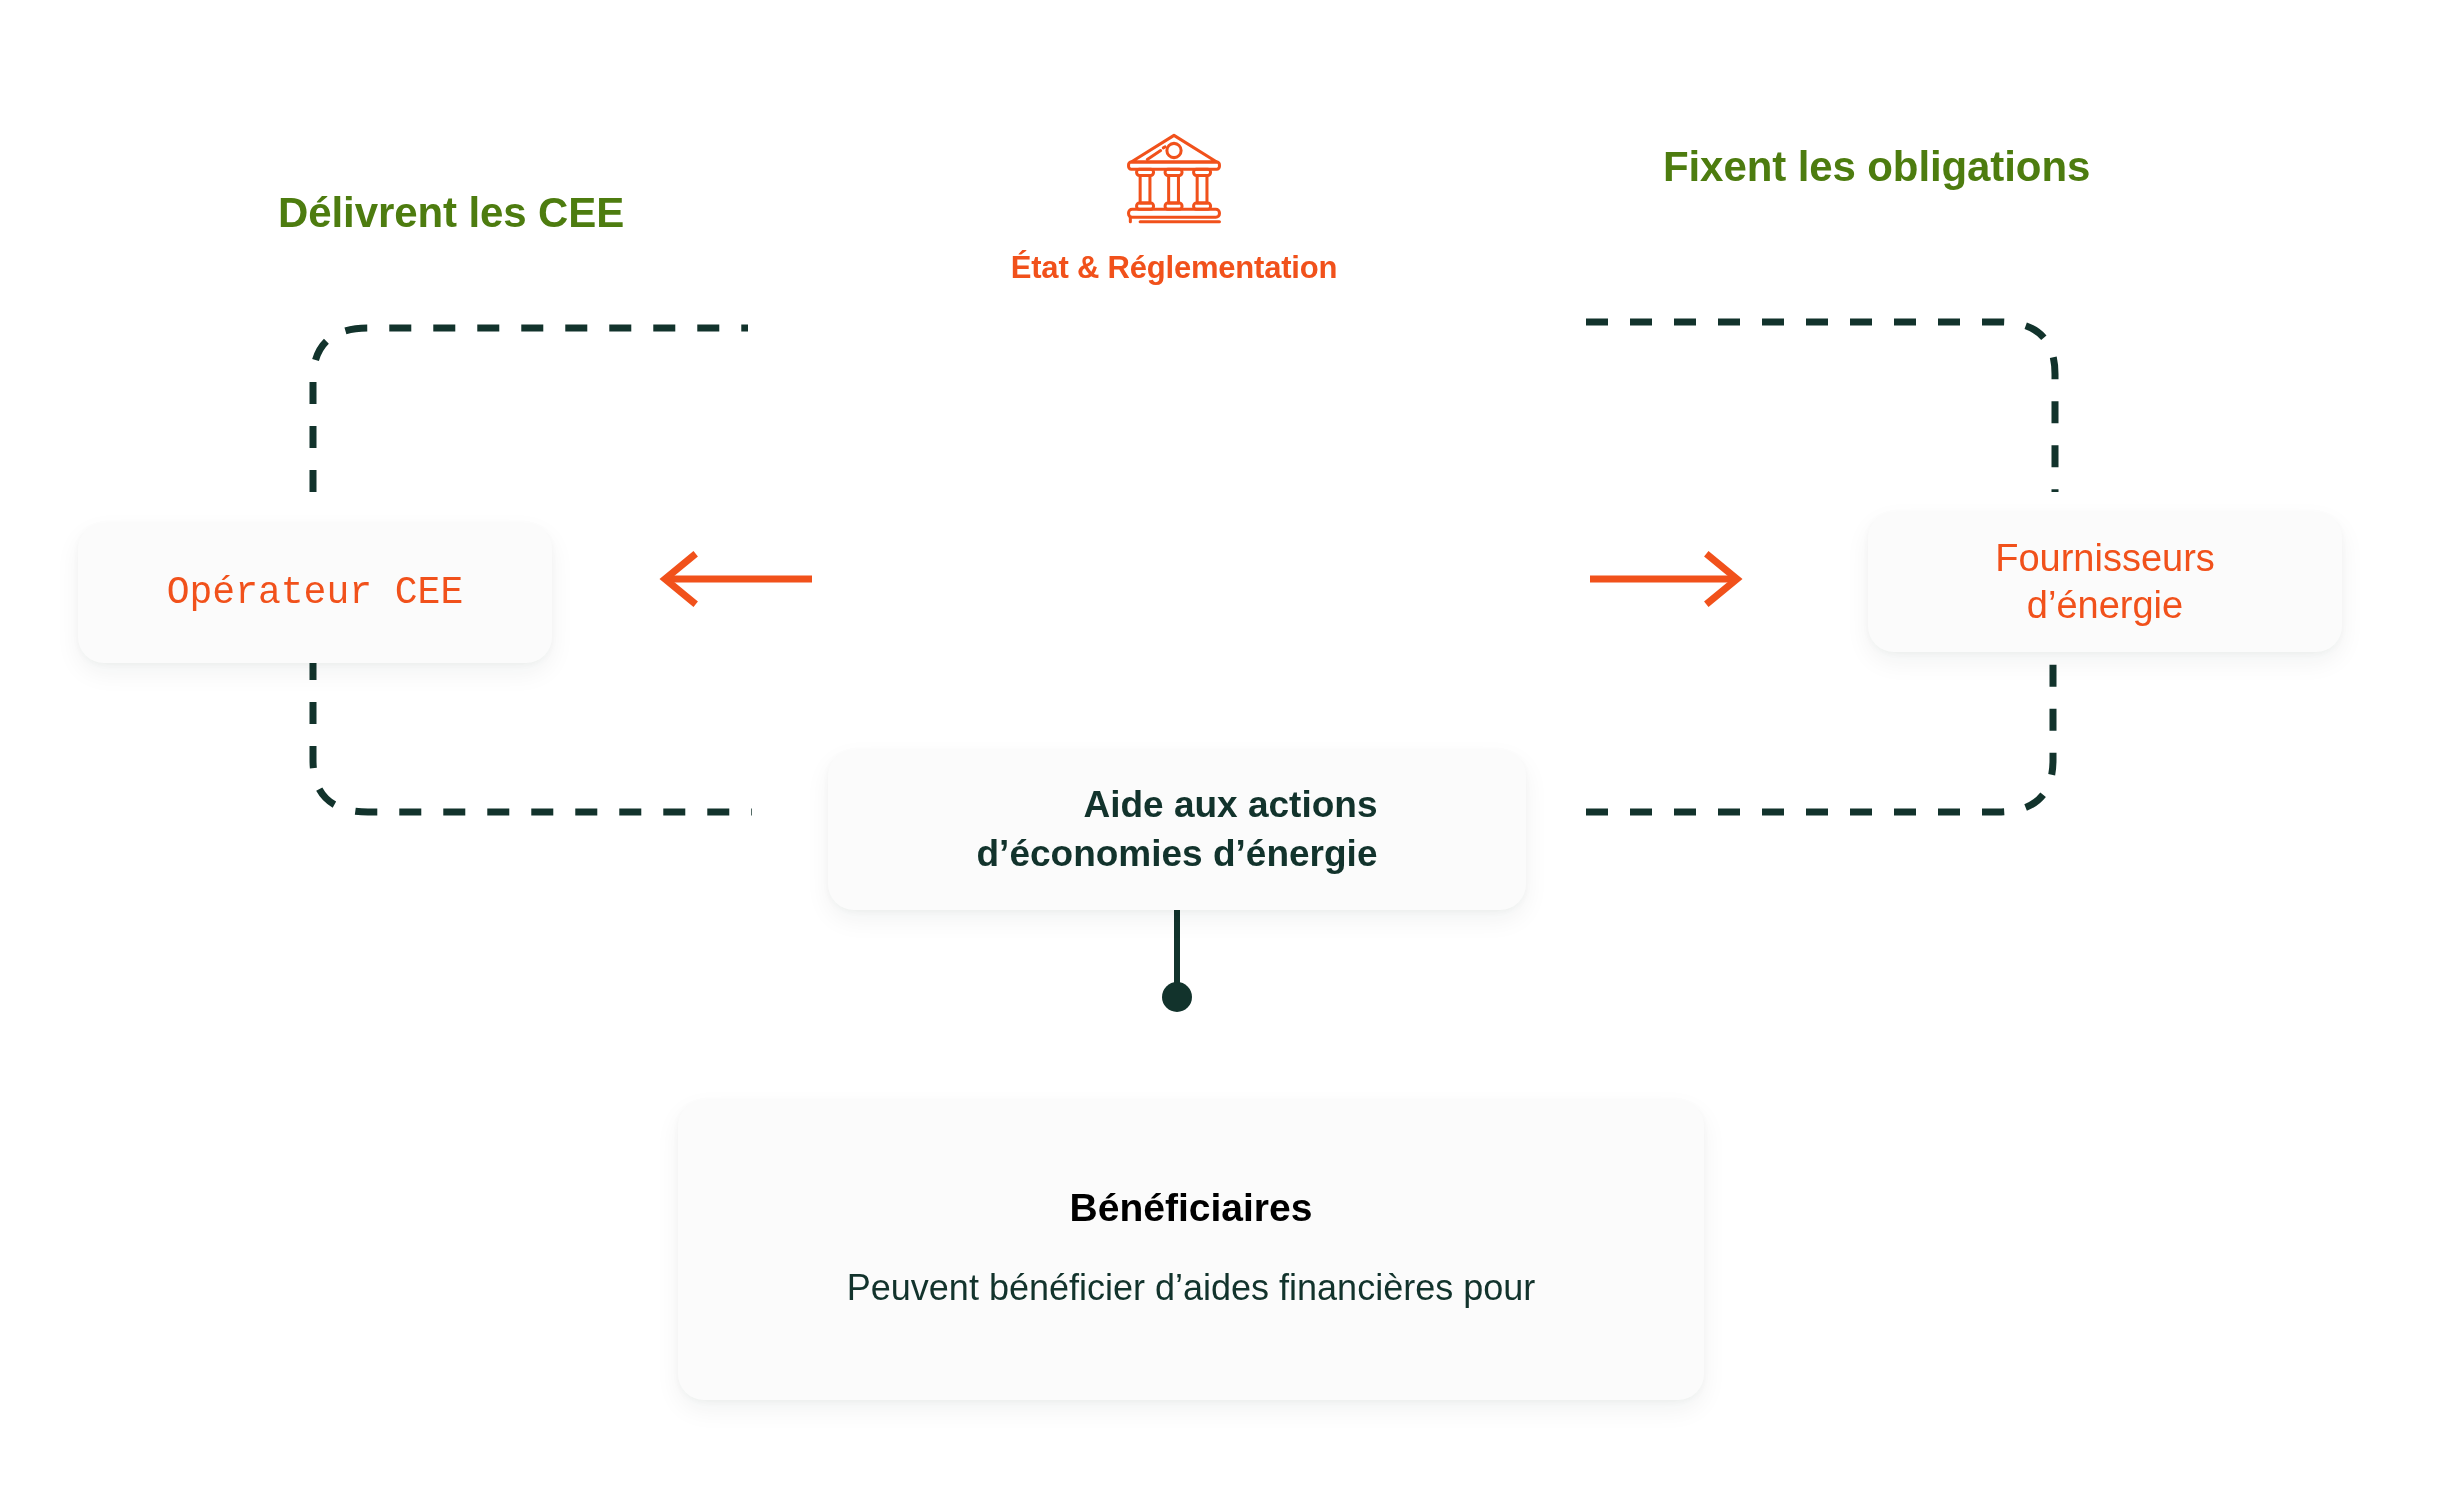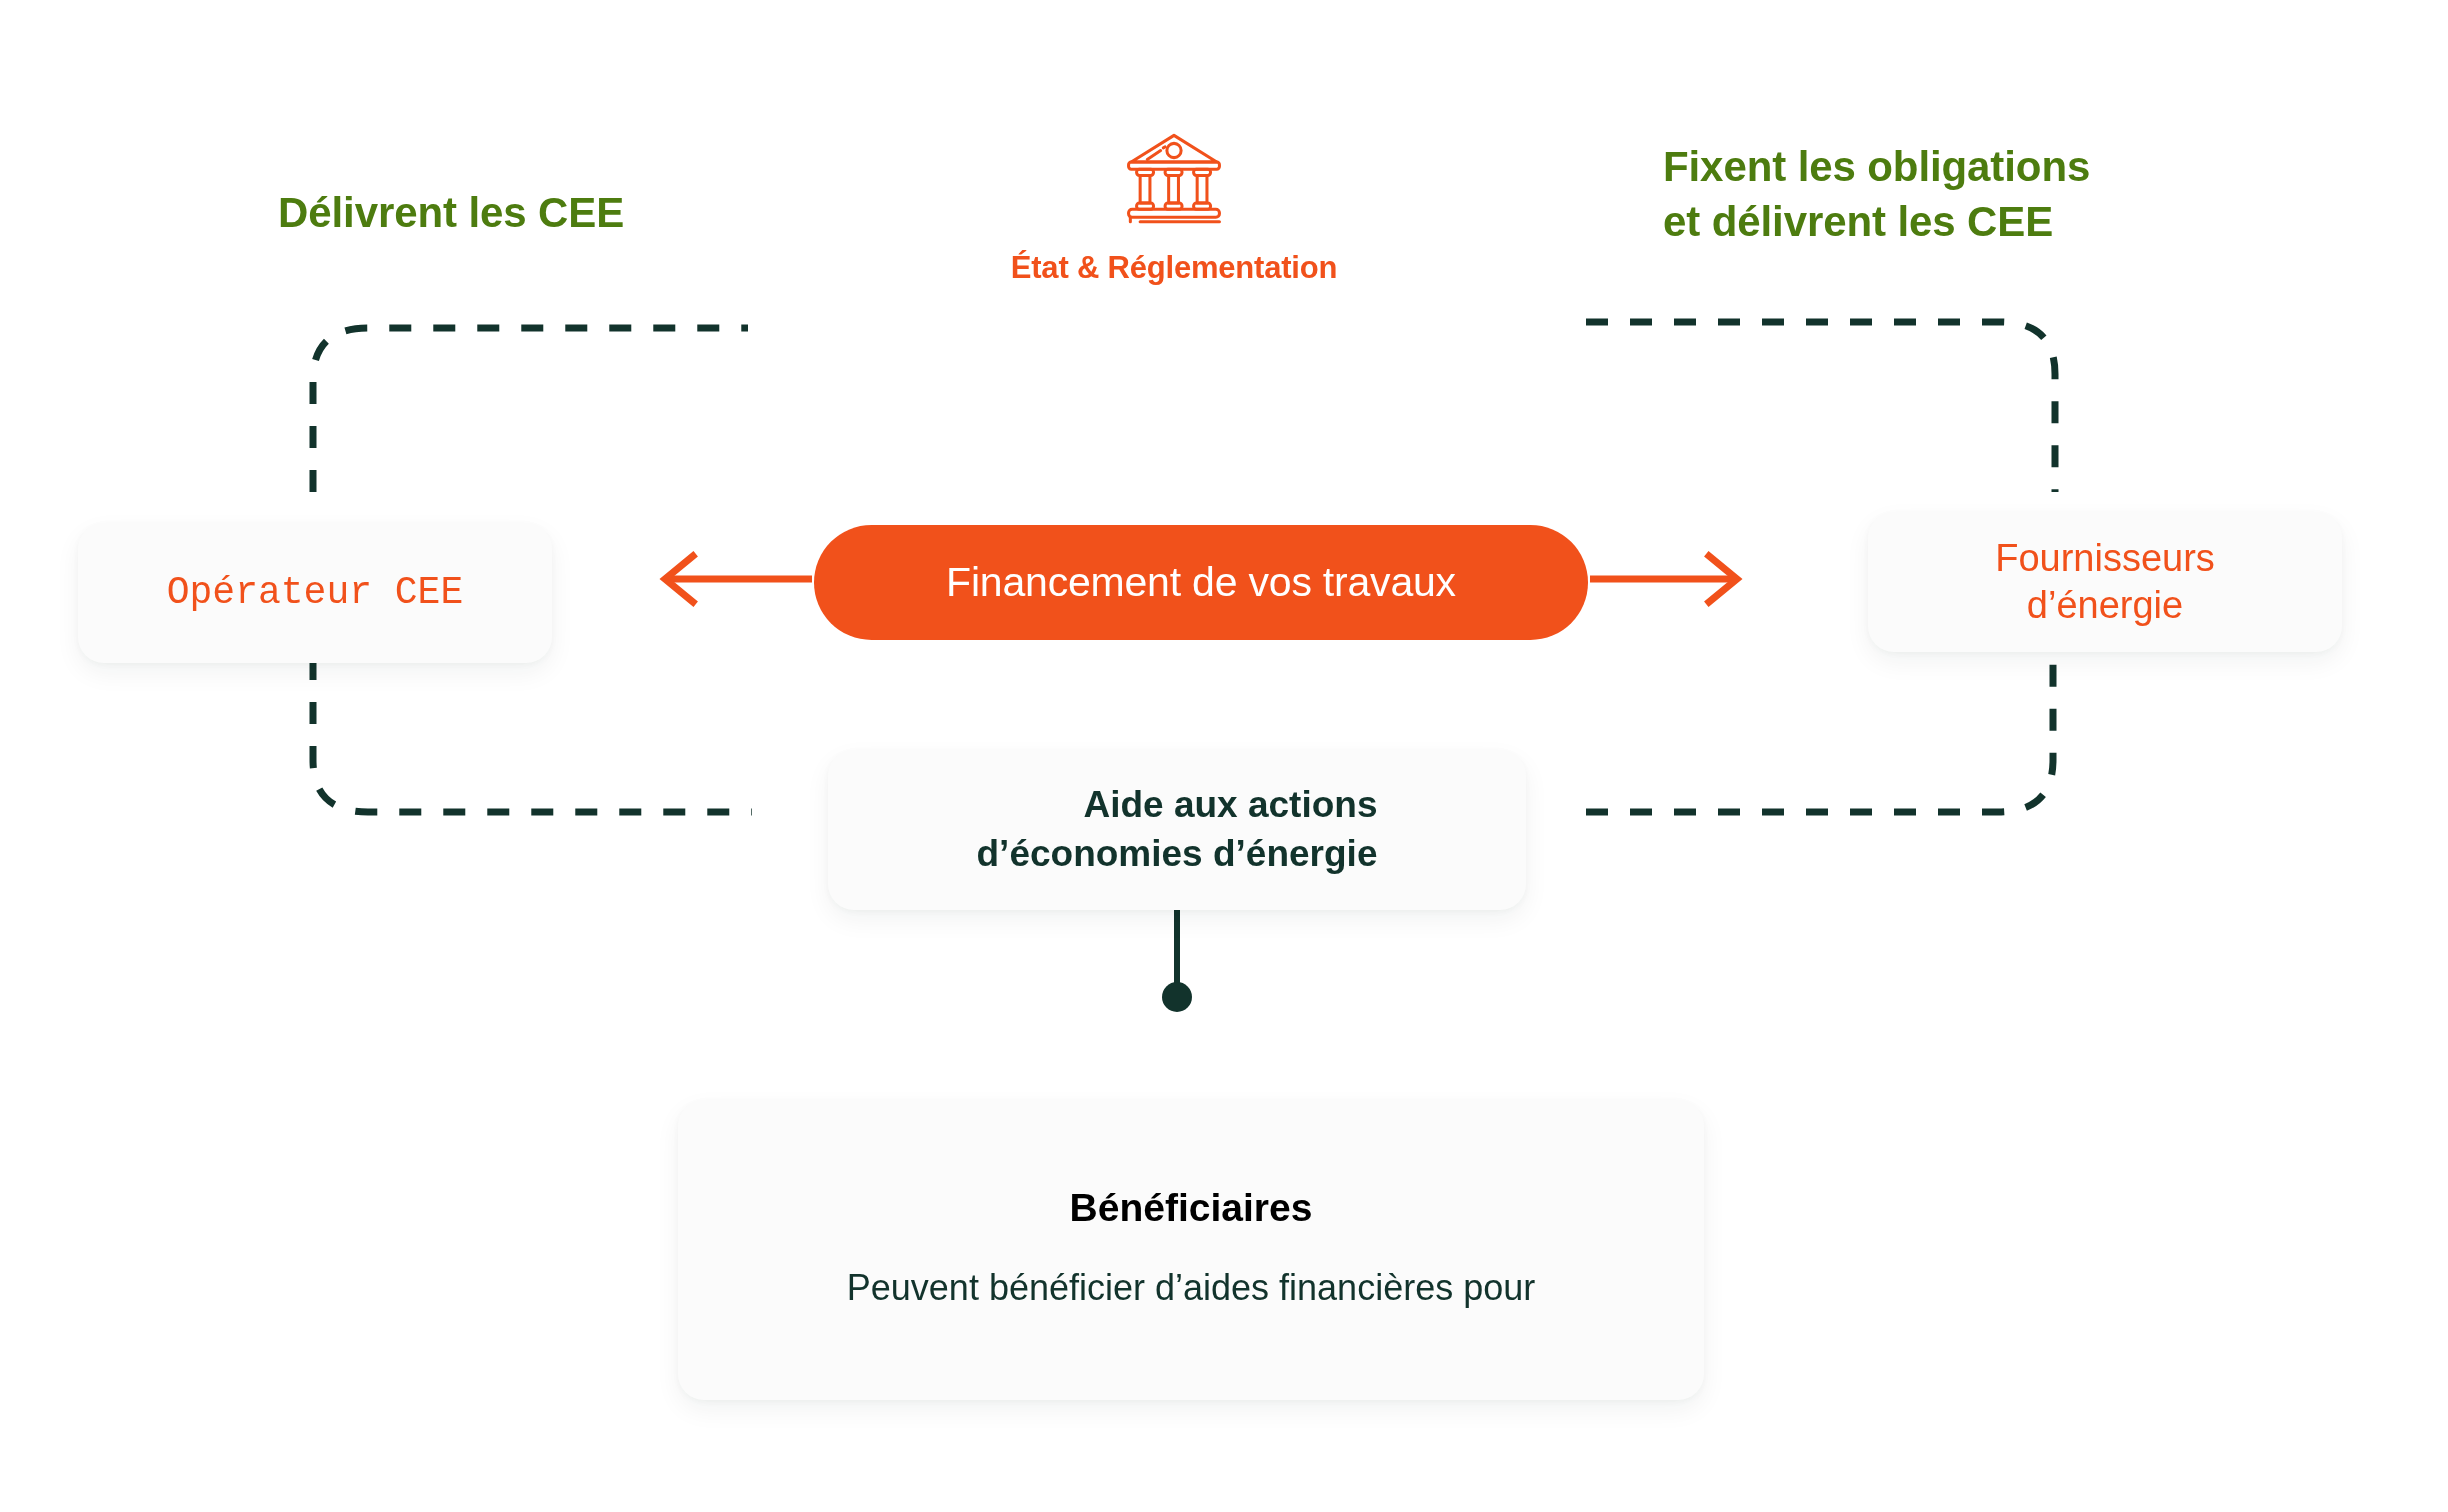--- a/index.html
+++ b/index.html
@@ -216,30 +216,26 @@
     </svg>
     <div id="etat-label">État &amp; Réglementation</div>
   </div>
 
   <div id="caption-left" class="caption">
     <div>Délivrent les CEE</div>
   </div>
 
   <div id="caption-right" class="caption">
     <div>Fixent les obligations</div>
-    <div>et délivrent les CEE</div>
   </div>
 
   <div id="card-operateur" class="card">
     <div class="card-title">Opérateur CEE</div>
   </div>
 
-  <div id="pill-financement">
-    <span>Financement de vos travaux</span>
-  </div>
 
   <div id="card-fournisseurs" class="card">
     <div class="card-title">
       <div>Fournisseurs</div>
       <div>d’énergie</div>
     </div>
   </div>
 
   <div id="card-aide" class="card">
     <div class="card-title">

